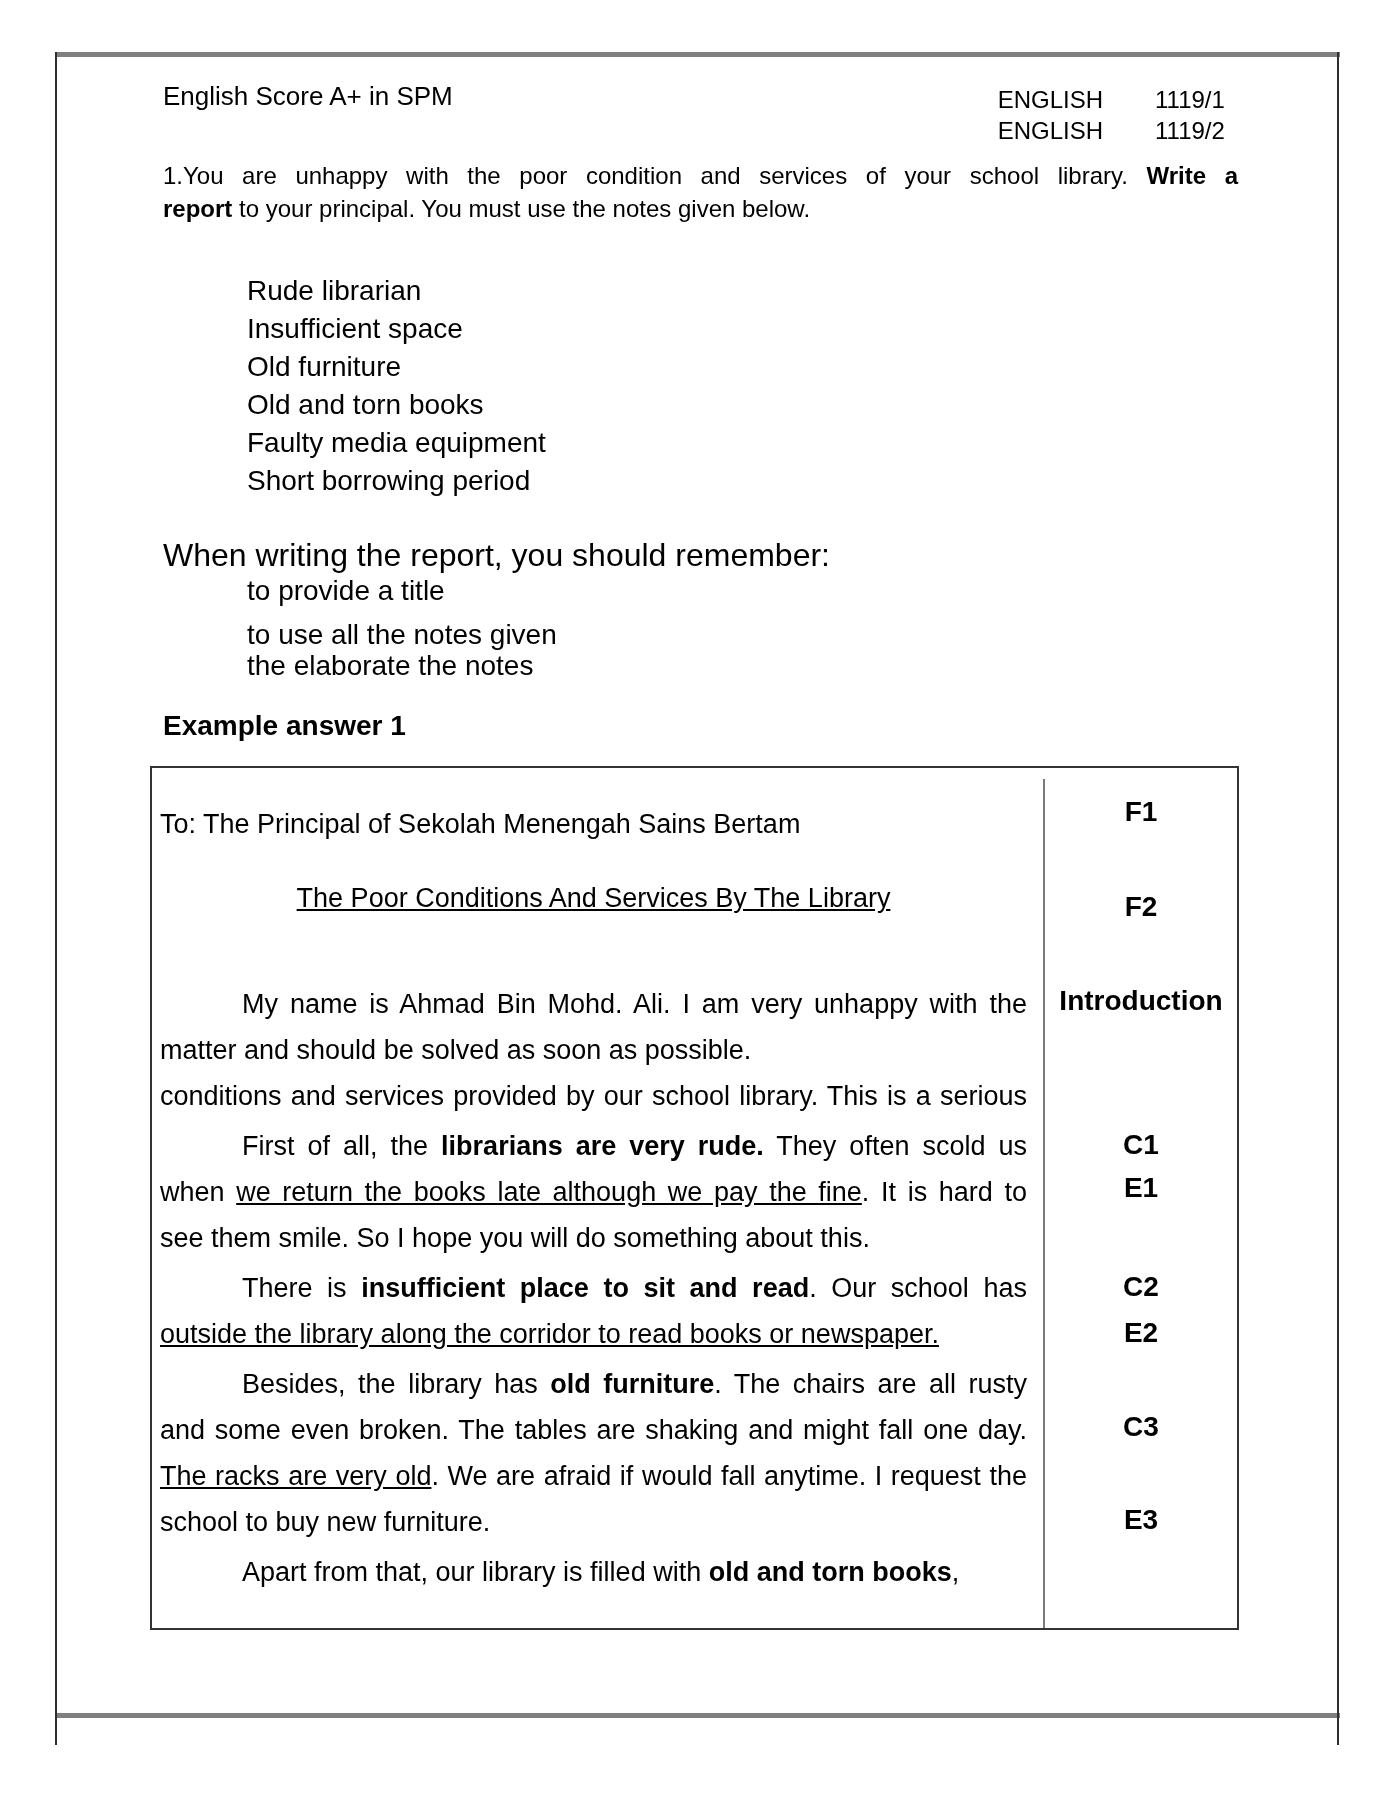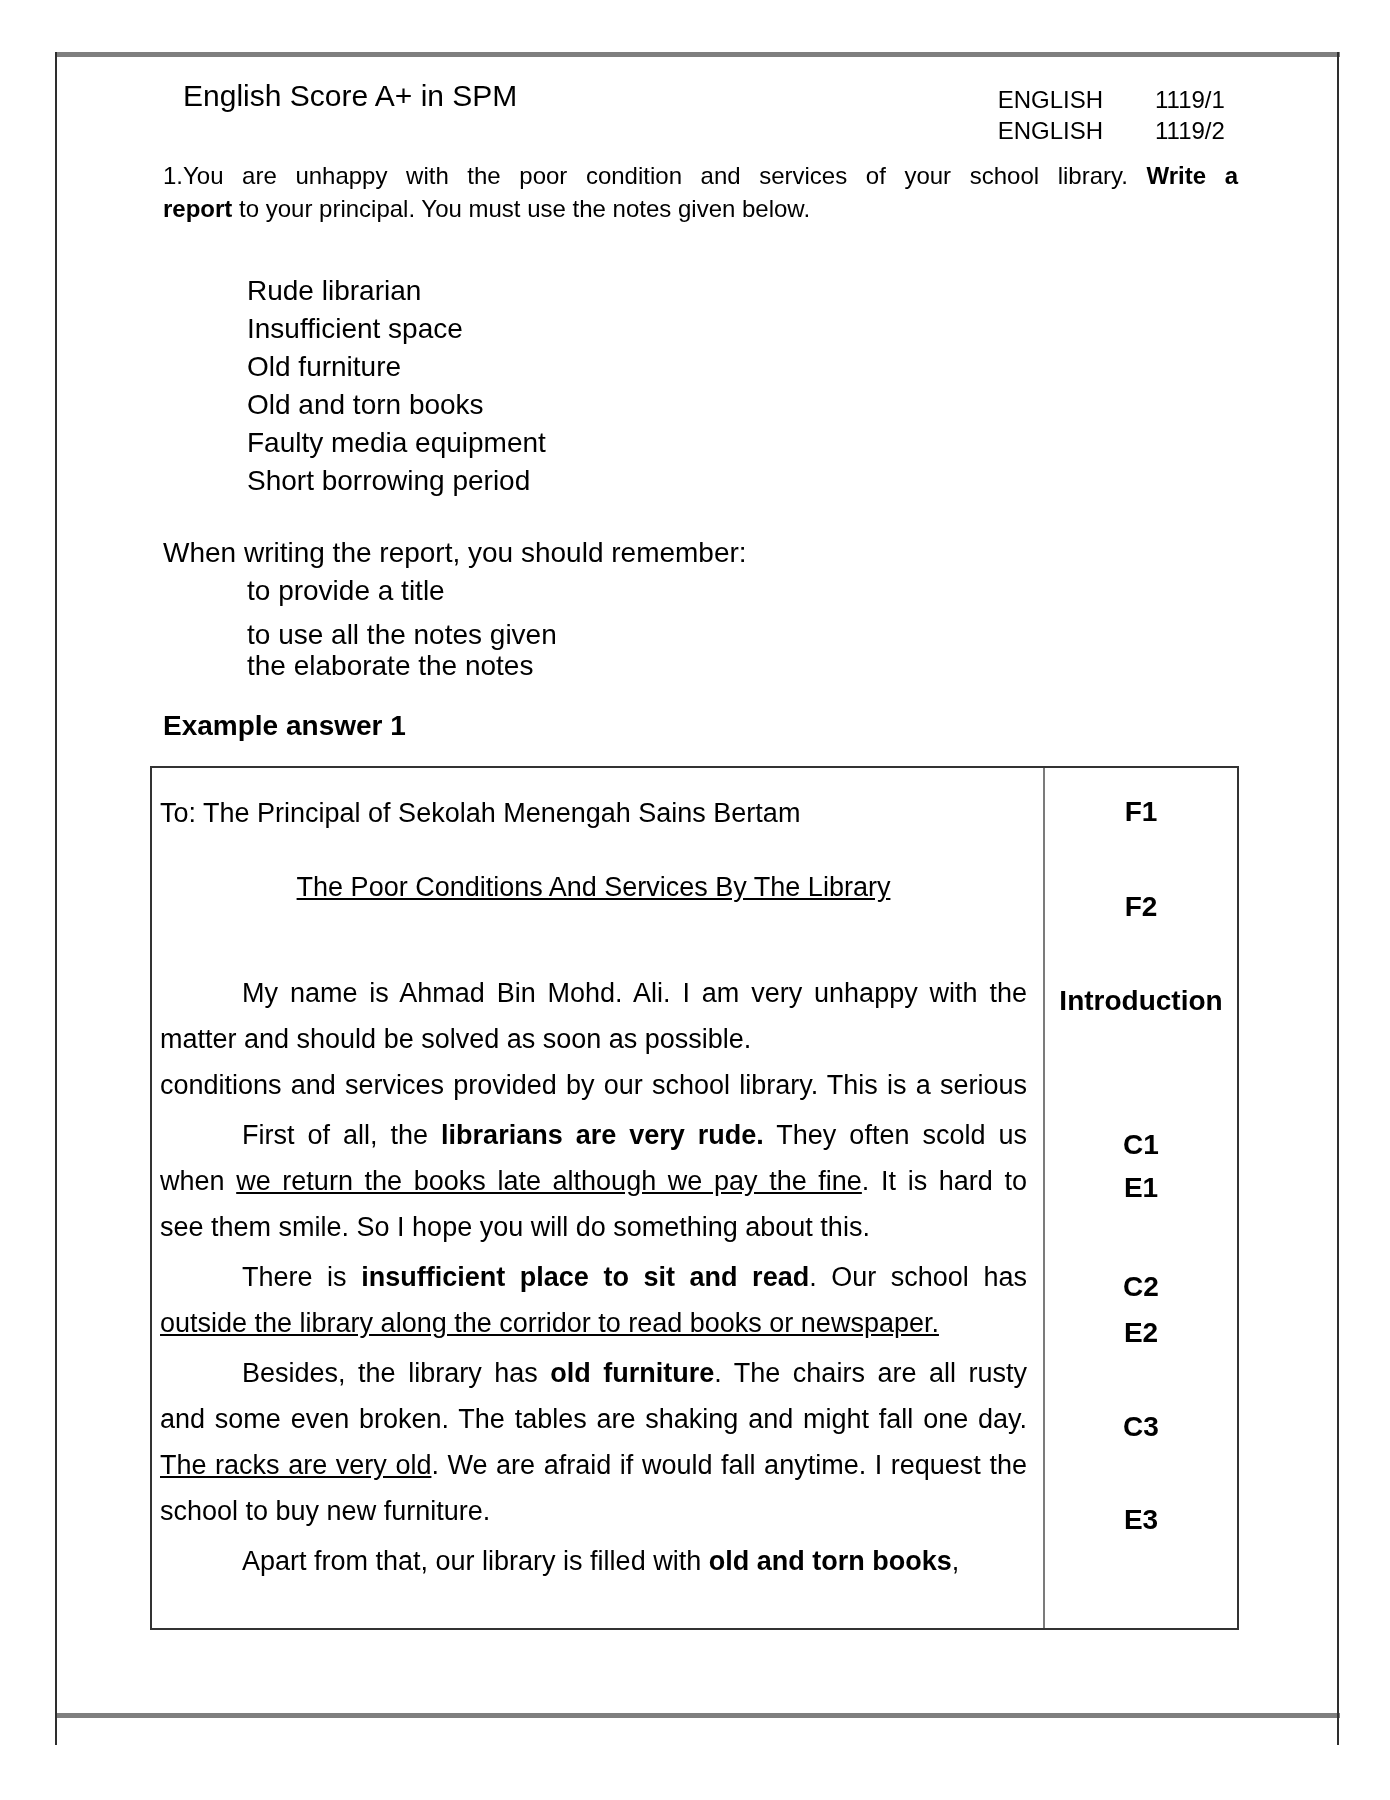--- a/index.html
+++ b/index.html
@@ -9,42 +9,42 @@
   }
   .abs{position:absolute;}
   
   .edge-h{position:absolute;left:55px;width:1285px;height:5px;background:#7f7f7f;}
   .edge-top{top:52px;}
   .edge-bottom{top:1713px;}
   .edge-v{position:absolute;top:52px;width:2px;height:1693px;background:#2e2e2e;}
   .edge-left{left:55px;}
   .edge-right{left:1337px;}
   
-  .hdr-left{left:163px;top:83px;font-size:30px;line-height:26px;margin-left:20px;}
+  .hdr-left{left:163px;top:83px;font-size:26px;line-height:26px;}
   .hdr-right{right:163px;top:84px;display:grid;grid-template-columns:auto 72px;column-gap:52px;
              font-size:24px;line-height:31px;text-align:left;}
   .hdr-right .subj{text-align:center;}
   
   .question{left:163px;top:159px;width:1075px;font-size:24px;line-height:33px;}
   .jline{text-align:justify;text-align-last:justify;}
   .b{font-weight:bold;}
   .u{text-decoration:underline;}
   
   .notes{left:247px;top:272px;font-size:28px;line-height:38px;}
   
-  .remember-intro{left:163px;top:537px;font-size:28px;text-align:right;}
+  .remember-intro{left:163px;top:537px;font-size:32px;text-align:right;}
   .rem1{left:247px;top:575px;font-size:28px;}
   .rem23{left:247px;top:619px;font-size:28px;line-height:31px;}
   
   .example{left:163px;top:710px;font-size:28px;font-weight:bold;}
   
   .atable{left:150px;top:766px;width:1089px;height:864px;border:2px solid #333;display:flex;box-sizing:border-box;}
   .acell-left{width:891px;flex:none;border-right:2px solid #7b7b7b;box-sizing:content-box;
               padding:22px 16px 0 8px;font-size:27px;line-height:46px;overflow:hidden;}
-  .acell-left{width:867px;}
+  .acell-left{width:867px;margin-top:11px;}
   .acell-right{flex:1;position:relative;padding-left:36px;}
   .aline{text-align:left;}
   .aline.just{text-align:justify;text-align-last:justify;}
   .aline.ind{text-indent:82px;}
   .atitle{text-align:center;margin:28px 0 60px 0;}
   .apara + .apara{margin-top:4px;}
   .mlabel{position:absolute;left:50%;transform:translate(-50%,-50%);font-weight:bold;font-size:28px;white-space:nowrap;}
   .mlabel:nth-child(1){top:44px;}
   .mlabel:nth-child(2){top:139px;}
   .mlabel:nth-child(3){top:233px;}

